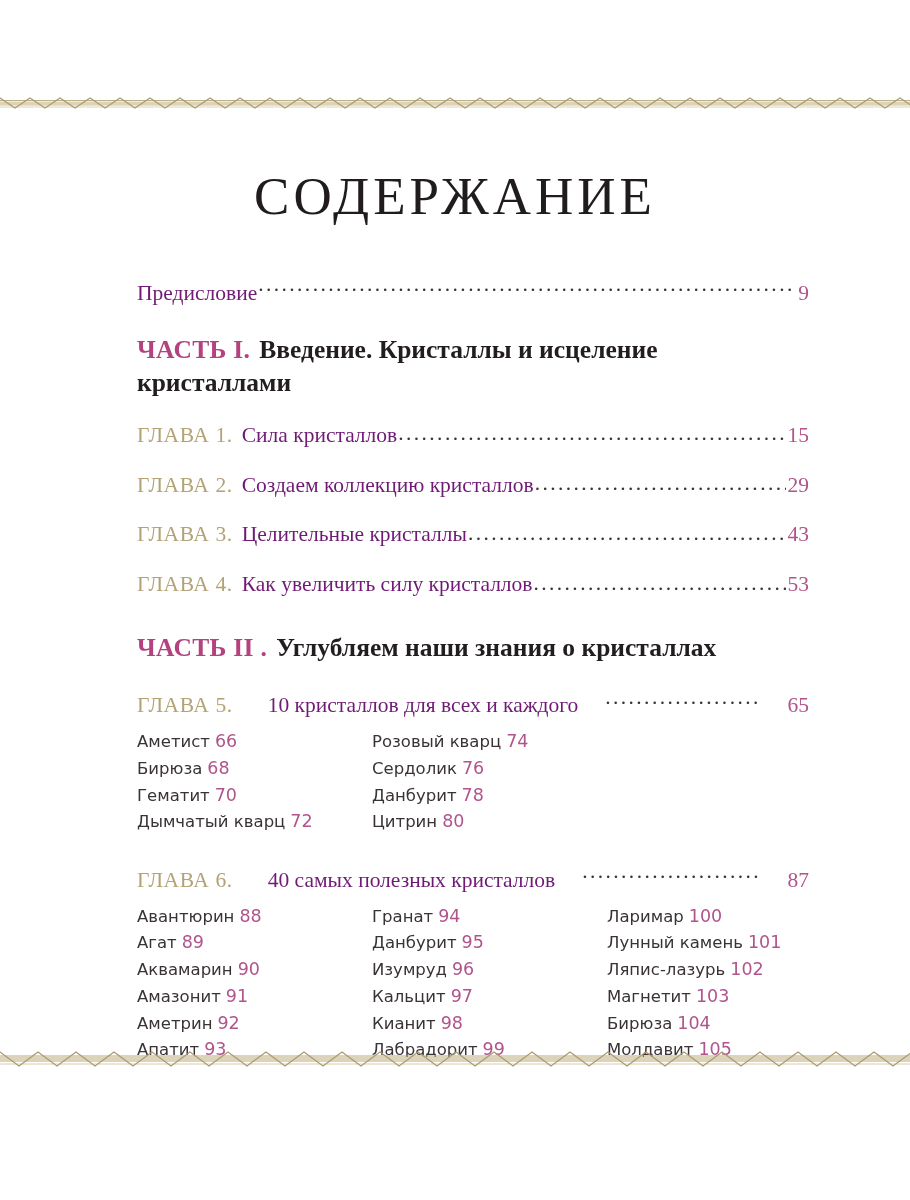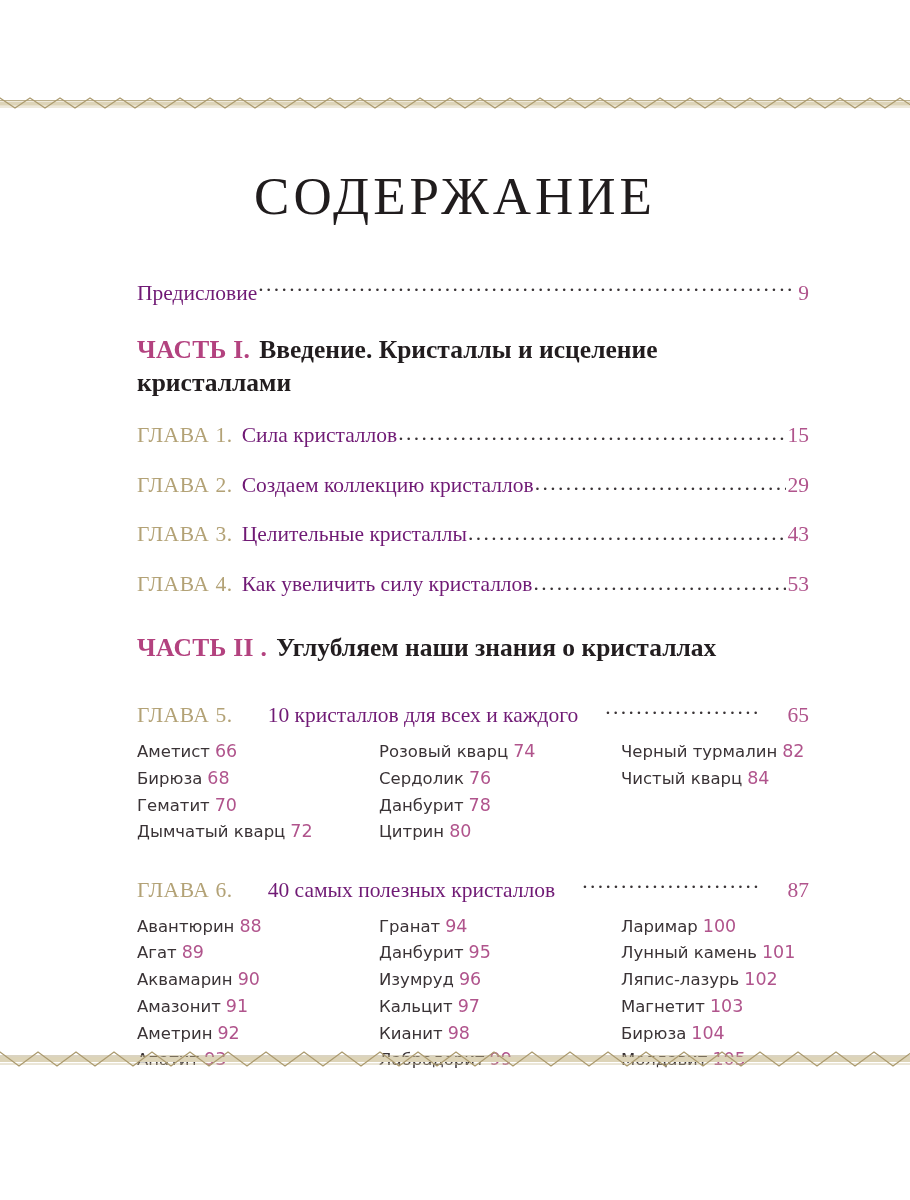--- a/index.html
+++ b/index.html
@@ -113,32 +113,32 @@
     margin: 28px 0 22px 0;
   }
   .part-heading .part-num {
     color: #b3427f;
     letter-spacing: 0.3px;
     text-align: right;
   }
   .part-heading .part-title { color: #221d1f; }
   .part-heading .part-gap { display: inline-block; width: 9px; }
 
-  .part-2 { margin-top: 34px; margin-bottom: 36px; }
+  .part-2 { margin-top: 34px; margin-bottom: 26px; }
 
   
   .crystal-grid {
     display: grid;
     grid-template-columns: 230px 230px 212px;
     font-family: "DejaVu Sans", "Liberation Sans", sans-serif;
     font-size: 16.5px;
     line-height: 1.53;
     color: #3a3336;
     margin-top: 9px;
-    column-gap: 12px;
+    column-gap: 5px;
   }
   .crystal-col { display: block; }
   .crystal-item { white-space: nowrap; }
   .crystal-item .c-name { color: #3a3336; }
   .crystal-item .c-pg {
     color: #b0548c;
     font-size: 17.5px;
     margin-left: 5px;
   }
 
@@ -220,24 +220,20 @@
         <div class="crystal-item"><span class="c-name">Бирюза</span><span class="c-pg">68</span></div>
         <div class="crystal-item"><span class="c-name">Гематит</span><span class="c-pg">70</span></div>
         <div class="crystal-item"><span class="c-name">Дымчатый кварц</span><span class="c-pg">72</span></div>
       </div>
       <div class="crystal-col">
         <div class="crystal-item"><span class="c-name">Розовый кварц</span><span class="c-pg">74</span></div>
         <div class="crystal-item"><span class="c-name">Сердолик</span><span class="c-pg">76</span></div>
         <div class="crystal-item"><span class="c-name">Данбурит</span><span class="c-pg">78</span></div>
         <div class="crystal-item"><span class="c-name">Цитрин</span><span class="c-pg">80</span></div>
       </div>
-      <div class="crystal-col">
-        <div class="crystal-item"><span class="c-name">Черный турмалин</span><span class="c-pg">82</span></div>
-        <div class="crystal-item"><span class="c-name">Чистый кварц</span><span class="c-pg">84</span></div>
-      </div>
     </div>
 
     <div class="leader-row ch-row-tight">
       <span class="lbl-chapter">ГЛАВА 6.</span>
       <span class="lbl-text">40 самых полезных кристаллов</span>
       <span class="dots"></span>
       <span class="pg">87</span>
     </div>
 
     <div class="crystal-grid grid-ch6">

